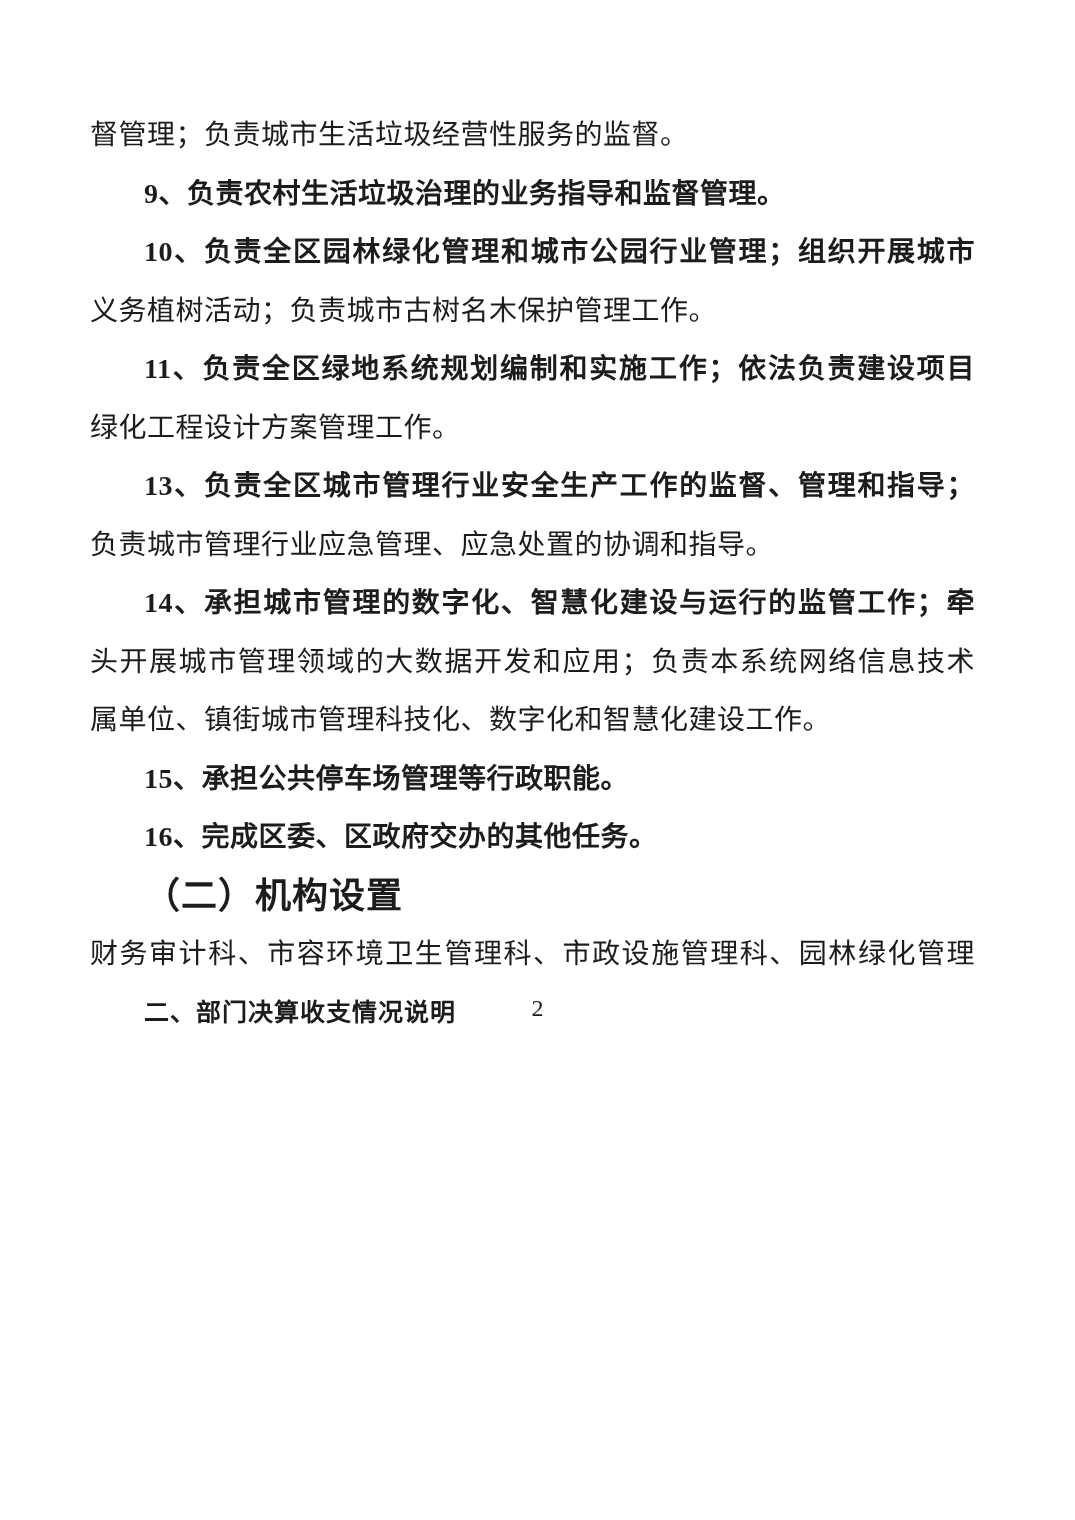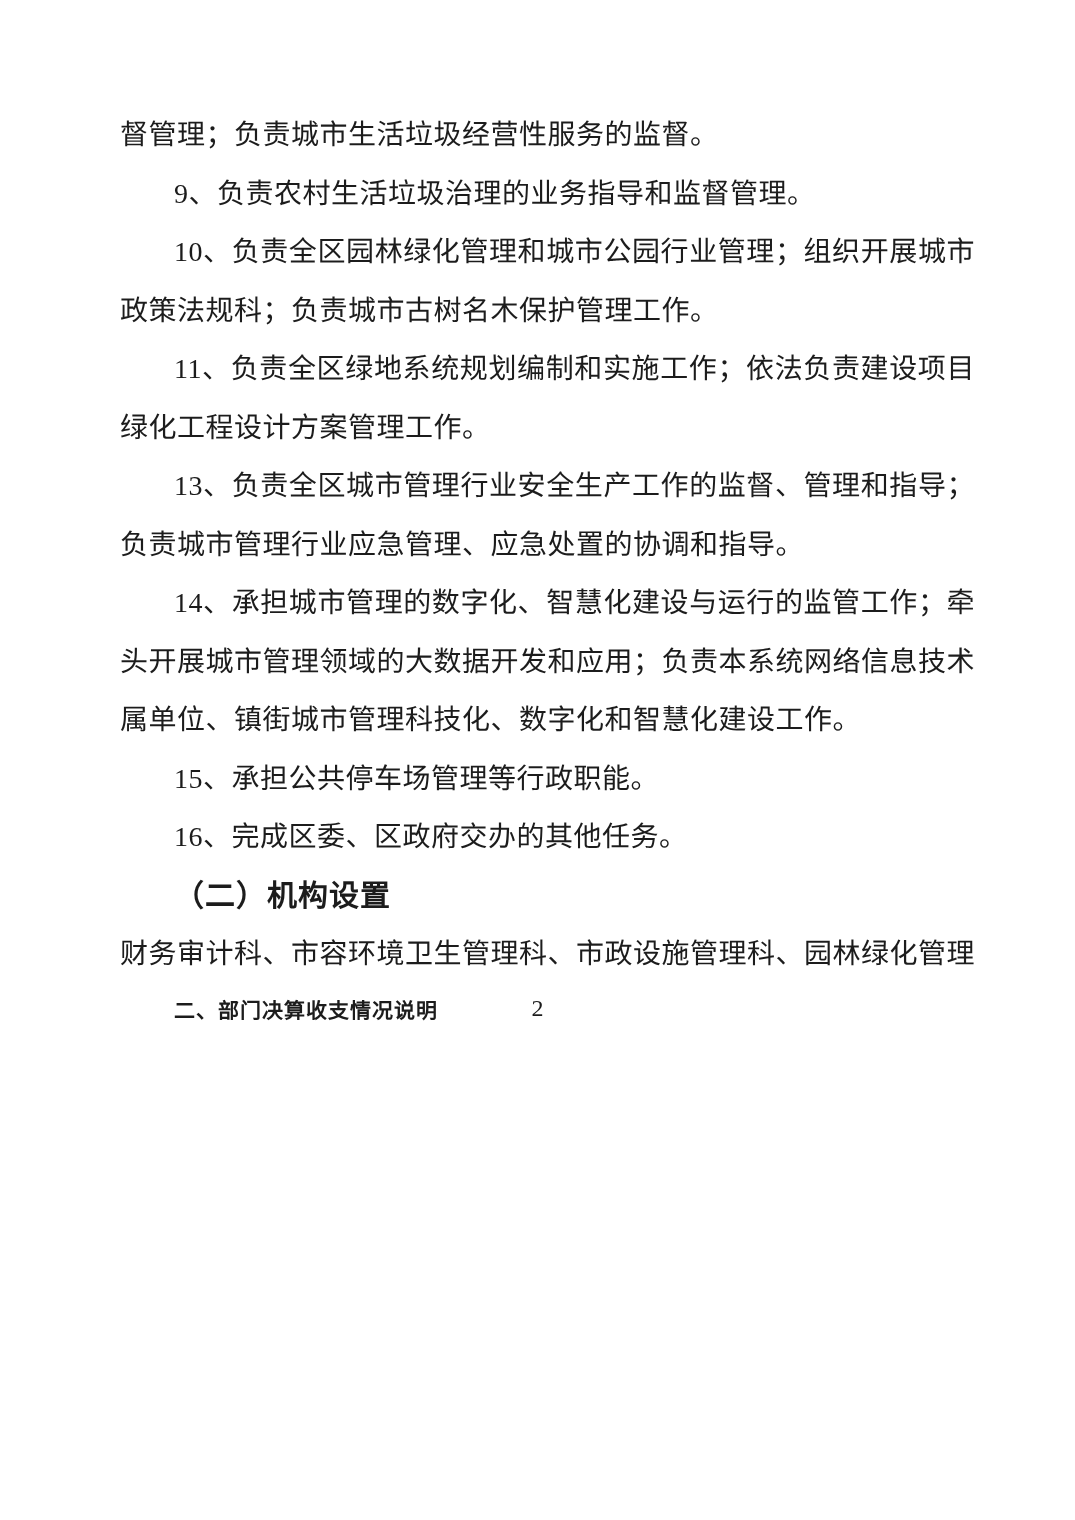--- a/index.html
+++ b/index.html
@@ -7,73 +7,73 @@
     padding: 0;
     background: #ffffff;
   }
   .page {
     position: relative;
     width: 1075px;
     height: 1064px;
     background: #ffffff;
     overflow: hidden;
     box-sizing: border-box;
-    padding: 106px 100px 0 120px;
+    padding: 106px 100px 0 90px;
     color: #1c1c1c;
     font-family: "Liberation Serif", "DejaVu Serif", serif;
   }
   .ln {
     height: 58.5px;
     line-height: 58.5px;
     font-size: 28px;
     white-space: nowrap;
     letter-spacing: 0.5px;
   }
   
-  .ind { text-indent: 54px; }
+  .ind { text-indent: 54px; font-weight: bold; }
   
   .jst {
     white-space: normal;
     text-align: justify;
     text-align-last: justify;
     text-justify: inter-character;
   }
   
   .hh {
-    font-family: Liberation Mono, monospace;
+    font-family: Liberation Serif, serif;
     font-weight: bold;
-    font-size: 21px;
+    font-size: 25px;
     letter-spacing: 1px;
   }
   
   .hk {
     font-family: "Liberation Serif", "DejaVu Serif", serif;
     font-weight: bold;
-    font-size: 30px;
+    font-size: 36px;
     letter-spacing: 1px;
   }
   .footer {
     position: absolute;
     left: 0;
     bottom: 42px;
     width: 100%;
     text-align: center;
     font-size: 24px;
     font-family: "Liberation Serif", "DejaVu Serif", serif;
     color: #1c1c1c;
   }
 </style>
 </head>
 <body>
 
 <div class="page">
   <div class="ln">督管理；负责城市生活垃圾经营性服务的监督。</div>
   <div class="ln ind">9、负责农村生活垃圾治理的业务指导和监督管理。</div>
   <div class="ln ind jst">10、负责全区园林绿化管理和城市公园行业管理；组织开展城市</div>
-  <div class="ln">政策法规科；负责城市古树名木保护管理工作。</div>
+  <div class="ln">义务植树活动；负责城市古树名木保护管理工作。</div>
   <div class="ln ind jst">11、负责全区绿地系统规划编制和实施工作；依法负责建设项目</div>
   <div class="ln">绿化工程设计方案管理工作。</div>
   <div class="ln ind jst">13、负责全区城市管理行业安全生产工作的监督、管理和指导；</div>
   <div class="ln">负责城市管理行业应急管理、应急处置的协调和指导。</div>
   <div class="ln ind jst">14、承担城市管理的数字化、智慧化建设与运行的监管工作；牵</div>
   <div class="ln jst">头开展城市管理领域的大数据开发和应用；负责本系统网络信息技术</div>
   <div class="ln">属单位、镇街城市管理科技化、数字化和智慧化建设工作。</div>
   <div class="ln ind">15、承担公共停车场管理等行政职能。</div>
   <div class="ln ind">16、完成区委、区政府交办的其他任务。</div>
   <div class="ln ind hk">（二）机构设置</div>

